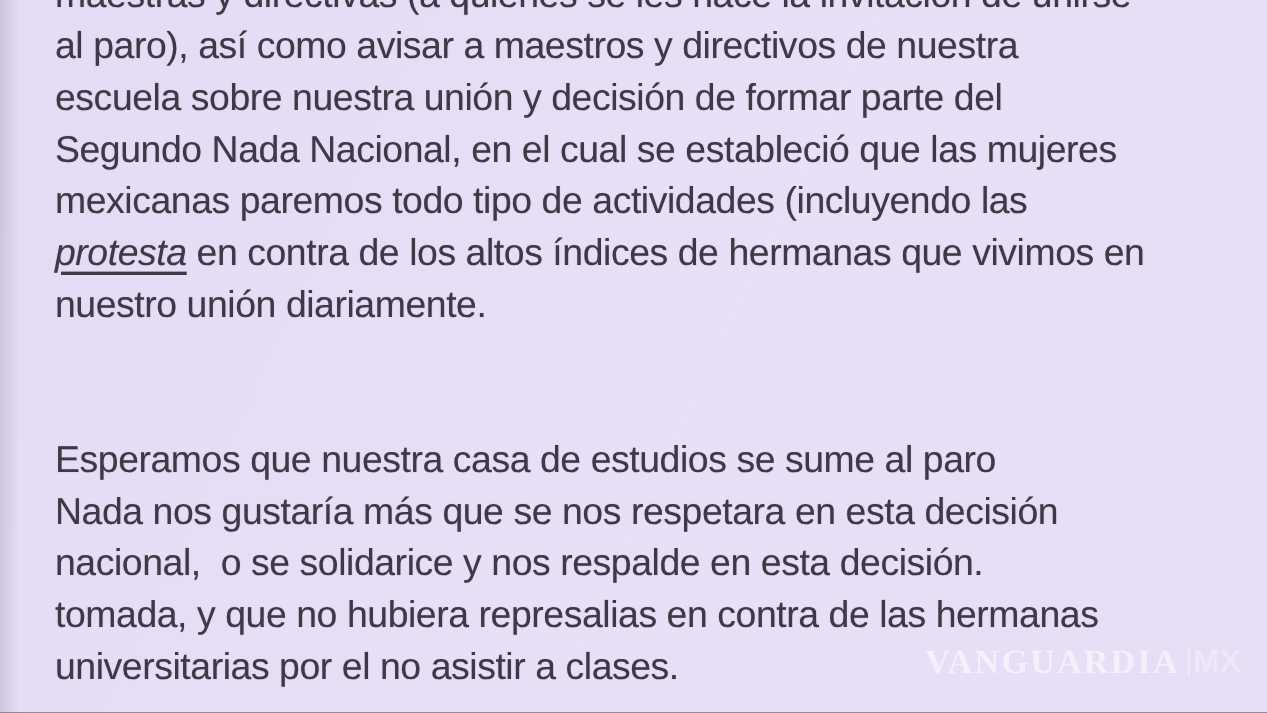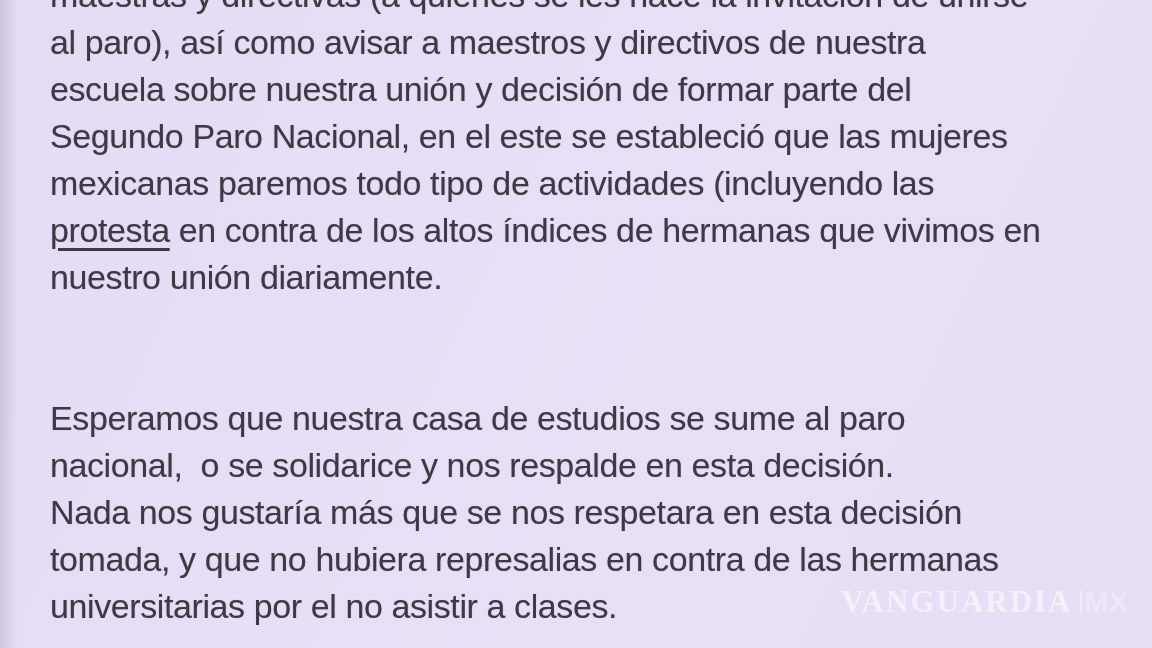--- a/index.html
+++ b/index.html
@@ -34,20 +34,21 @@
     color: #3d3a46;
     text-shadow: 0 0 1px rgba(61,58,70,0.35);
   }
   .para-1 { top: -28px; }
   .para-2 { top: 395px; }
   .line { white-space: pre; }
   .underlined {
     text-decoration: underline;
     text-decoration-thickness: 2.5px;
     text-underline-offset: 6px;
+    font-style: italic;
   }
   .watermark {
     position: absolute;
     top: 584px;
     right: 24px;
     display: flex;
     align-items: center;
     font-family: "Liberation Serif", "DejaVu Serif", serif;
     font-weight: bold;
     font-size: 31px;
@@ -73,30 +74,30 @@
 </style>
 </head>
 <body>
 
 <div class="page">
 
   <div class="para para-1">
     <div class="line">maestras y directivas (a quienes se les hace la invitación de unirse</div>
     <div class="line">al paro), así como avisar a maestros y directivos de nuestra</div>
     <div class="line">escuela sobre nuestra unión y decisión de formar parte del</div>
-    <div class="line">Segundo Paro Nacional, en el este se estableció que las mujeres</div>
+    <div class="line">Segundo Nada Nacional, en el cual se estableció que las mujeres</div>
     <div class="line">mexicanas paremos todo tipo de actividades (incluyendo las</div>
     <div class="line"><span class="underlined">protesta</span><span> en contra de los altos índices de hermanas que vivimos en</span></div>
     <div class="line">nuestro unión diariamente.</div>
   </div>
 
   <div class="para para-2">
     <div class="line">Esperamos que nuestra casa de estudios se sume al paro</div>
+    <div class="line">Nada nos gustaría más que se nos respetara en esta decisión</div>
     <div class="line">nacional,  o se solidarice y nos respalde en esta decisión.</div>
-    <div class="line">Nada nos gustaría más que se nos respetara en esta decisión</div>
     <div class="line">tomada, y que no hubiera represalias en contra de las hermanas</div>
     <div class="line">universitarias por el no asistir a clases.</div>
   </div>
 
   <div class="watermark">
     <span>VANGUARDIA</span>
     <span class="wm-bar"></span>
     <span class="wm-suffix">MX</span>
   </div>
 

